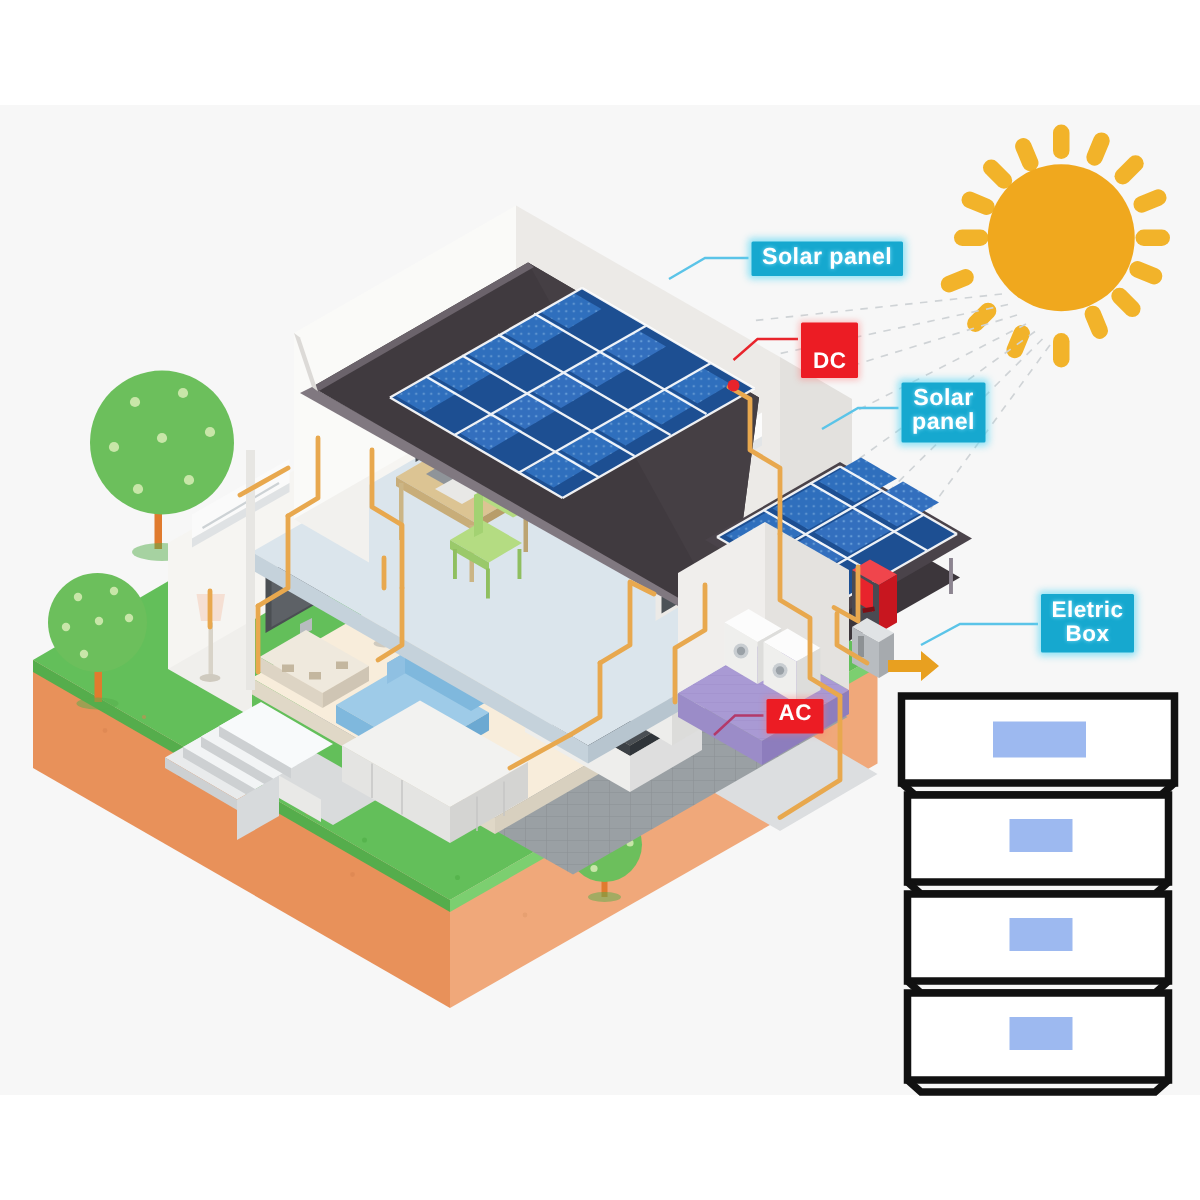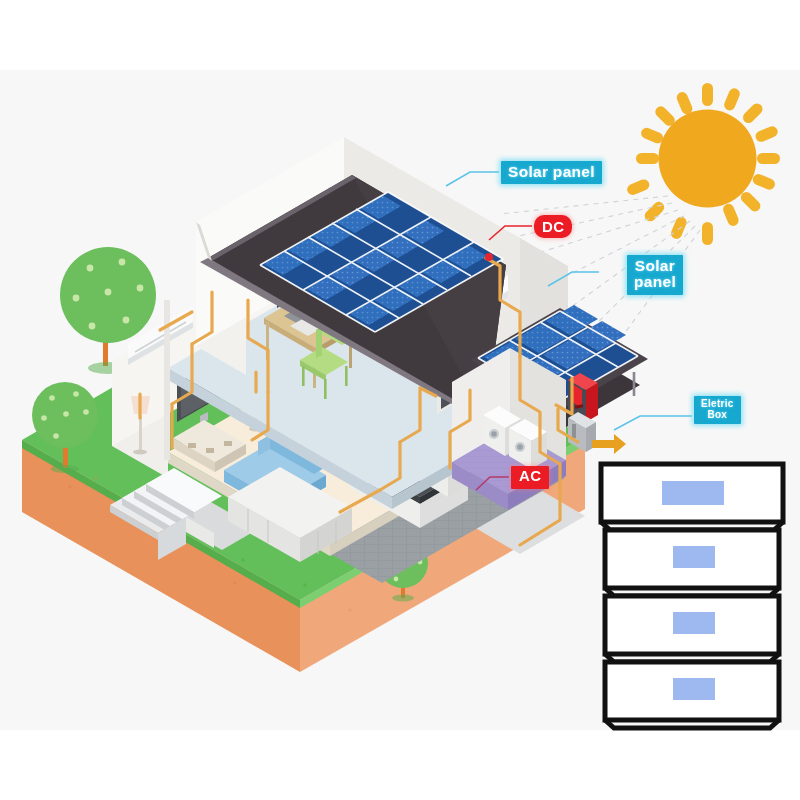--- a/index.html
+++ b/index.html
@@ -38,23 +38,23 @@
   .label.cyan {
     background:#16a8cf;
     box-shadow:0 0 5px 2px rgba(90,215,245,.65);
     text-shadow:0 0 3px rgba(140,230,255,.9);
   }
   .label.red {
     background:#ec1c24;
     box-shadow:0 0 4px 1px rgba(255,120,120,.45);
   }
   #lbl-solar-1 { left:501px; top:161px; font-size:15.5px; }
-  #lbl-solar-2 { left:601px; top:255px; font-size:15.5px;margin-left:26px; }
-  #lbl-eletric { left:694px; top:396px; font-size:10px; }
-  #lbl-dc      { left:534px; top:215px; font-size:15px; padding:4px 8px 3px;border-radius:10px; }
+  #lbl-solar-2 { left:601px; top:255px; font-size:15.5px; }
+  #lbl-eletric { left:694px; top:396px; font-size:15px; }
+  #lbl-dc      { left:534px; top:215px; font-size:15px; padding:18px 8px 3px; }
   #lbl-ac      { left:511px; top:466px; font-size:15px; padding:2px 8px 5px; }
 </style>
 </head>
 <body>
 
 <div id="stage">
   <div id="band"></div>
 
   <svg id="art" viewBox="0 0 800 800" xmlns="http://www.w3.org/2000/svg">
     <defs>

